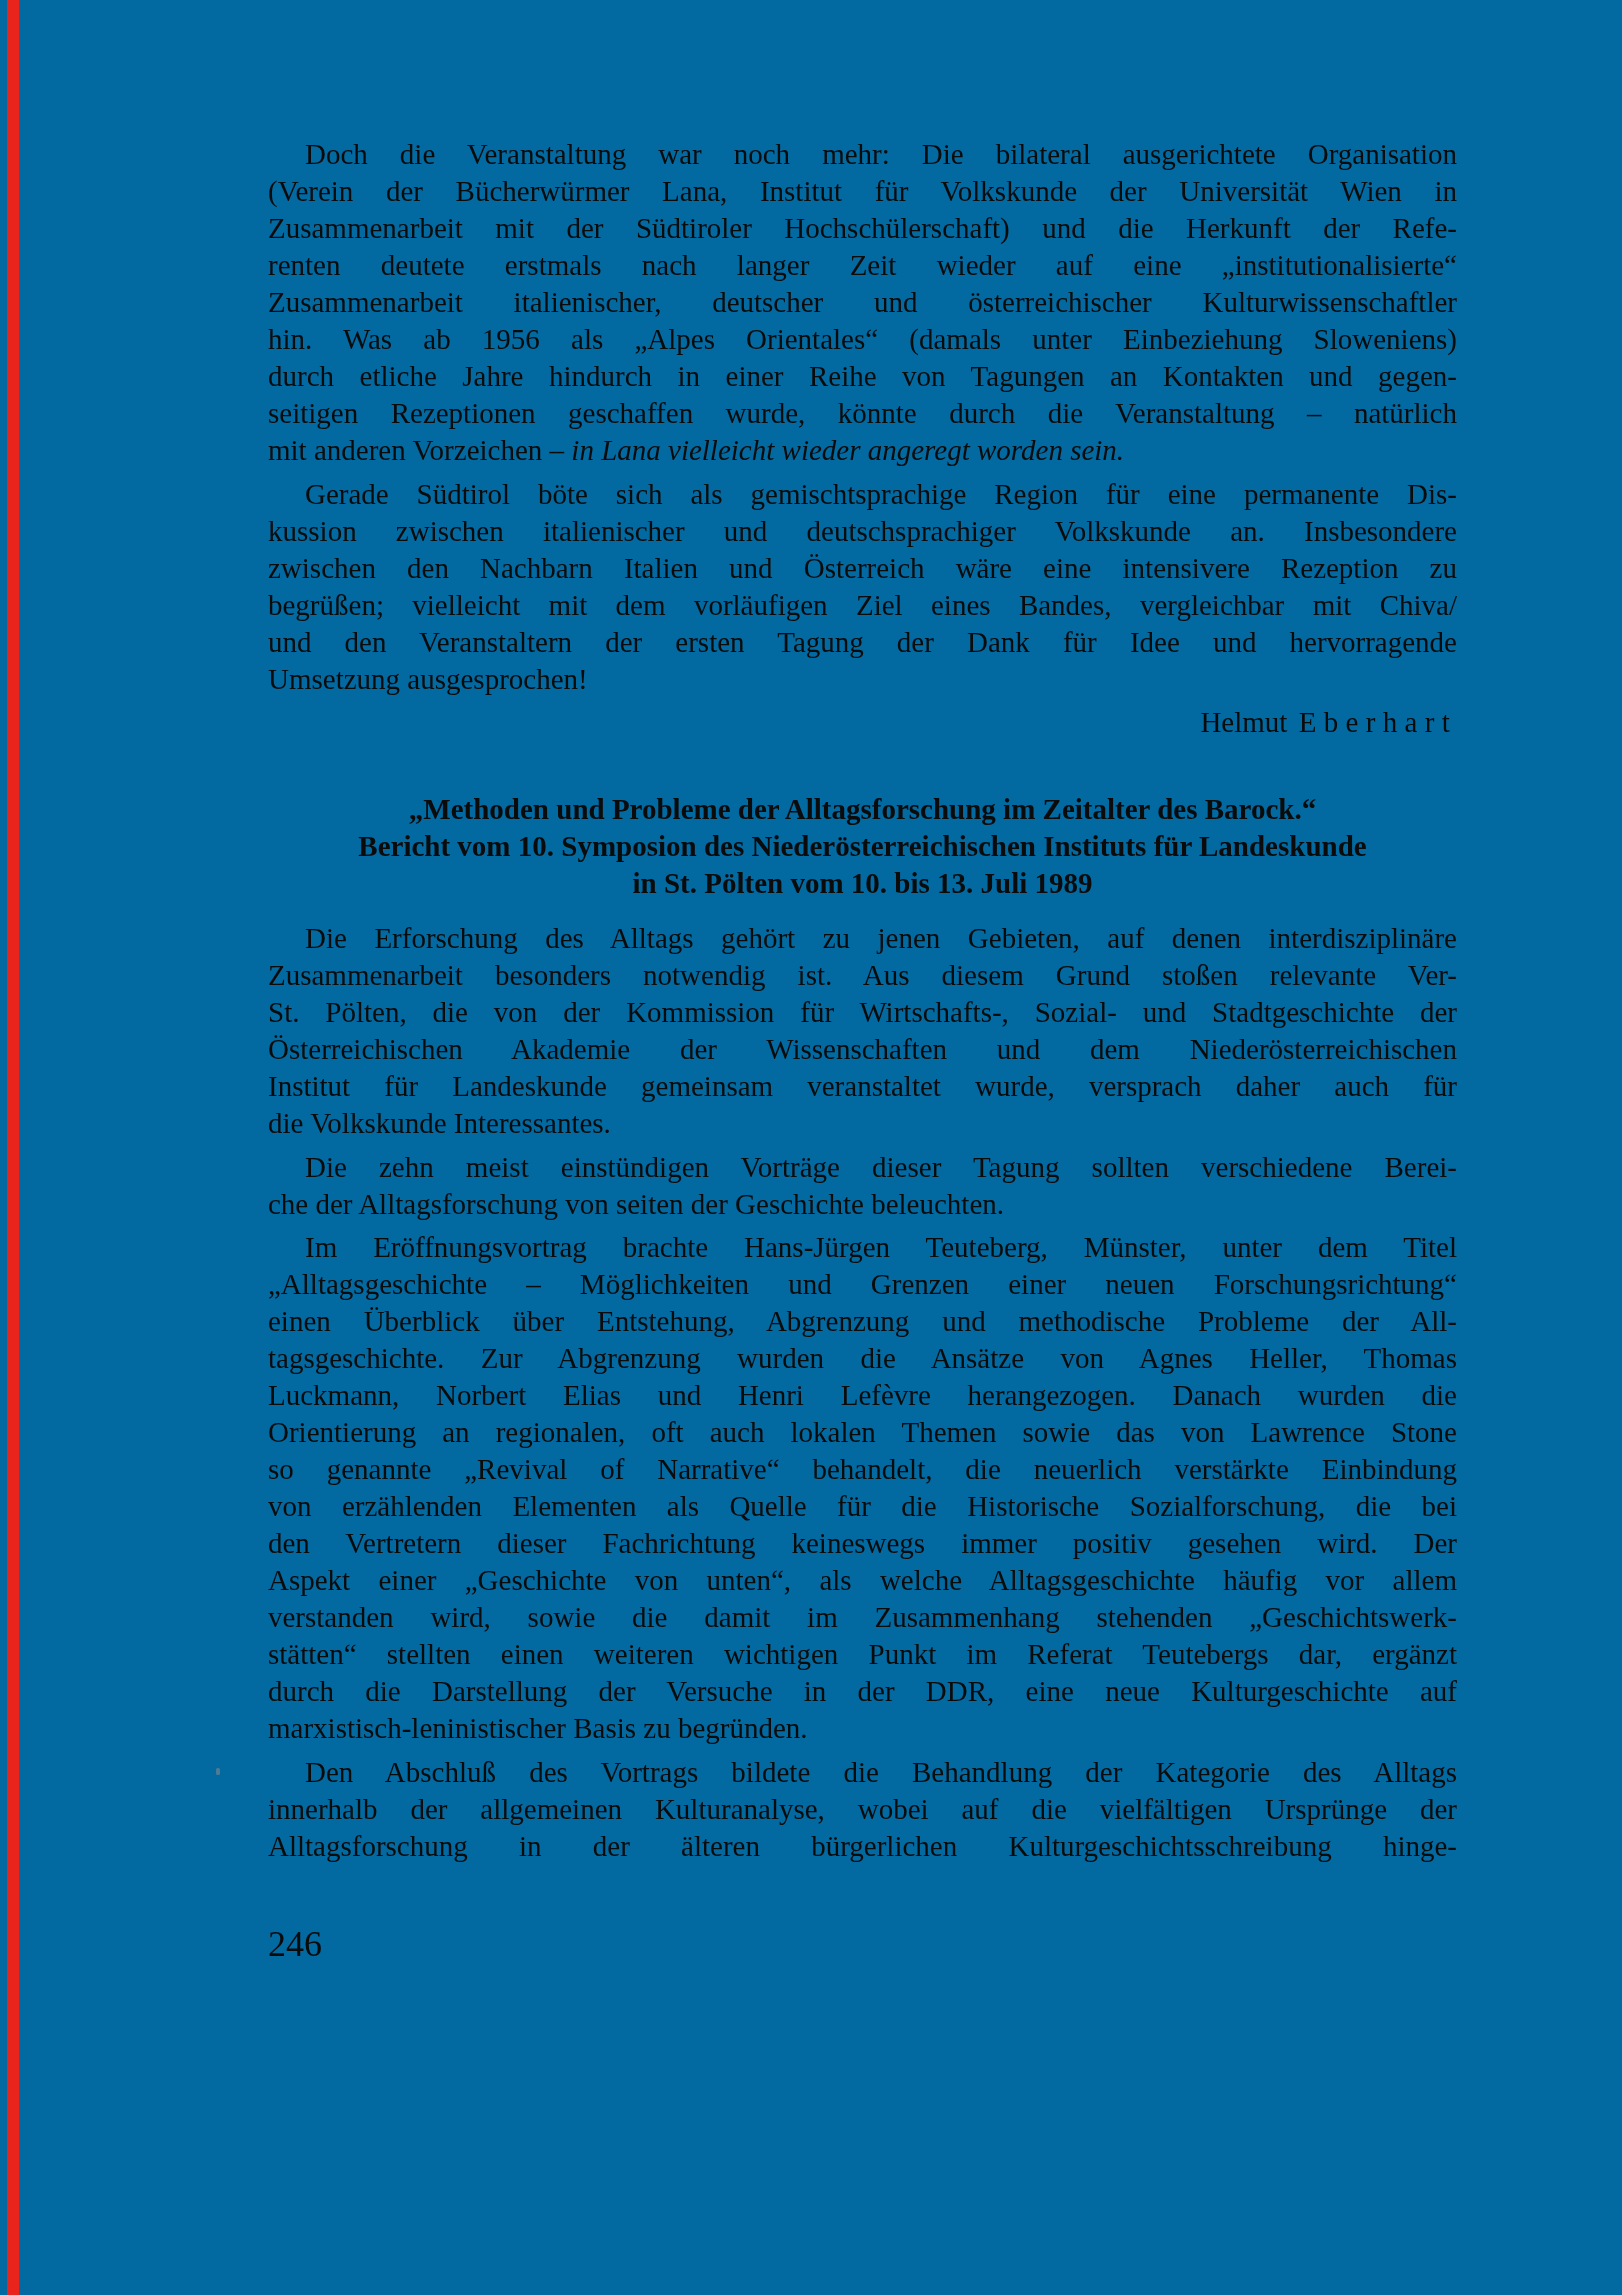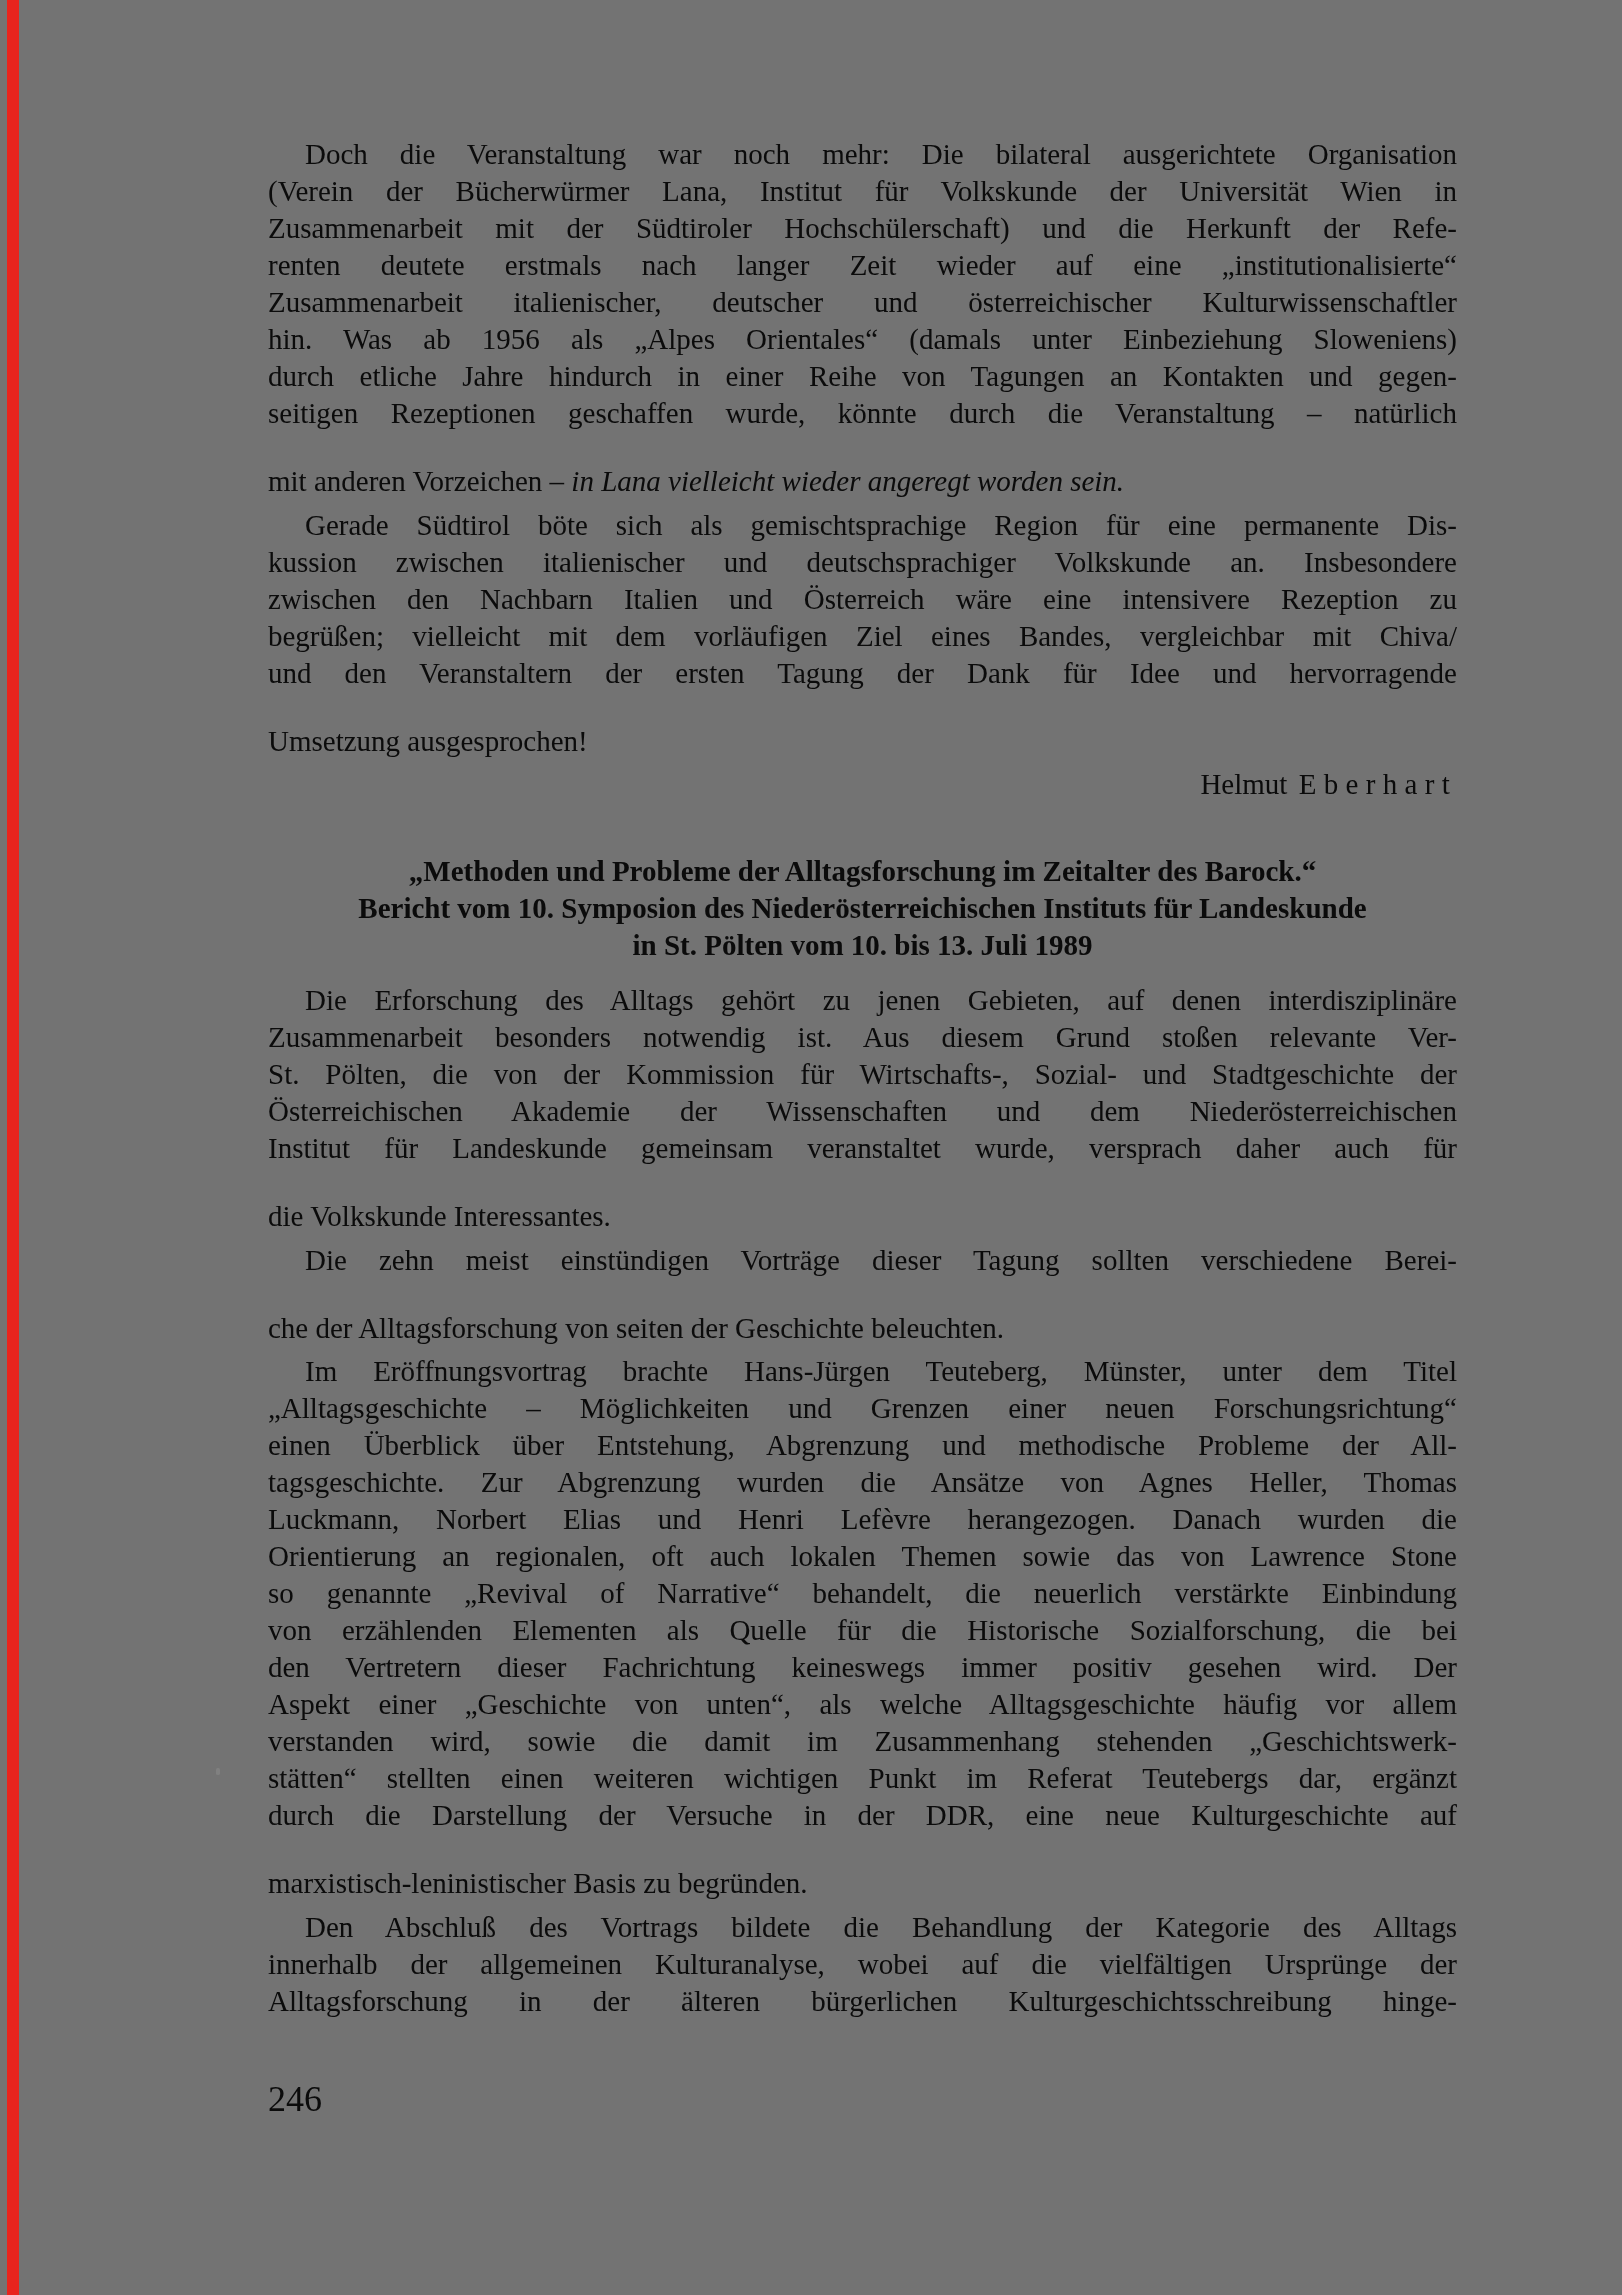--- a/index.html
+++ b/index.html
@@ -35,21 +35,20 @@
   .para { margin: 0 0 6.5px 0; }
   .para .line:first-child { text-indent: 37px; }
   .line {
     display: block;
     text-align: justify;
     text-align-last: justify;
   }
   .line.last {
     text-align: right;
     text-align-last: left;
-    margin-top: 31px;
   }
   .signature {
     text-align: right;
     margin: 0 0 50px 0;
     line-height: 37px;
   }
   .signature .sperr { letter-spacing: 7.3px; margin-left: 11.4px; }
   .heading {
     font-size: 29px;
     font-weight: bold;
@@ -61,21 +60,21 @@
   .pagenum {
     margin-top: 61px;
     font-size: 36px;
     text-align: left;
     text-align-last: left;
   }
 </style>
 </head>
 <body>
 
-<div class="page" style="background: #737373;">
+<div class="page" style="background: #0369a1;">
 
   <div class="edge-stripe" style="background: rgb(232, 36, 29);"></div>
   <div class="scan-speck"></div>
 
   <div class="text-col">
 
     <p class="para">
       <span class="line">Doch die Veranstaltung war noch mehr: Die bilateral ausgerichtete Organisation</span>
       <span class="line">(Verein der Bücherwürmer Lana, Institut für Volkskunde der Universität Wien in</span>
       <span class="line">Zusammenarbeit mit der Südtiroler Hochschülerschaft) und die Herkunft der Refe-</span>

